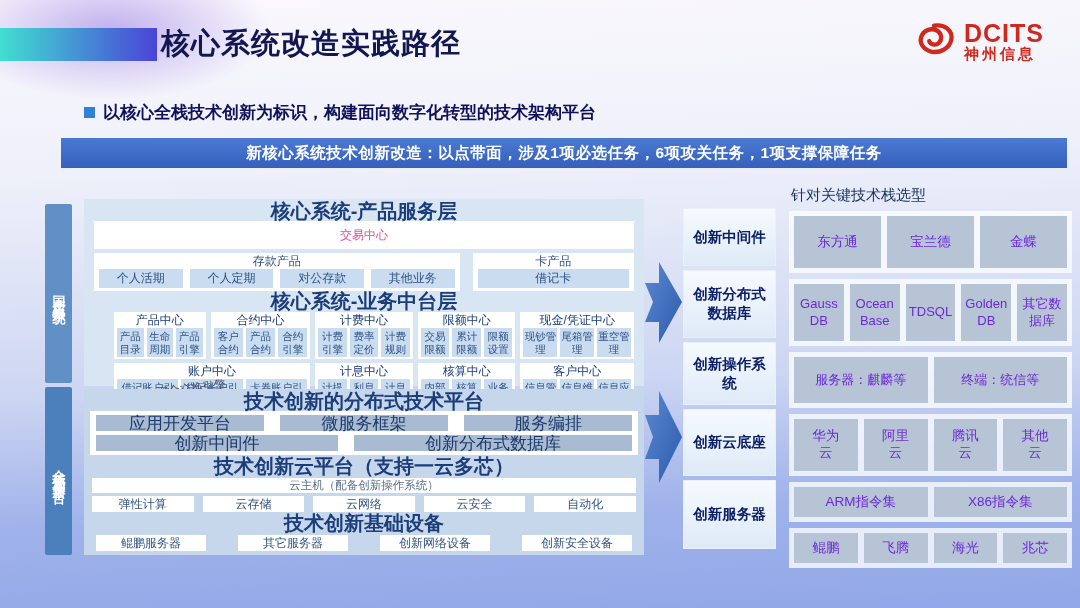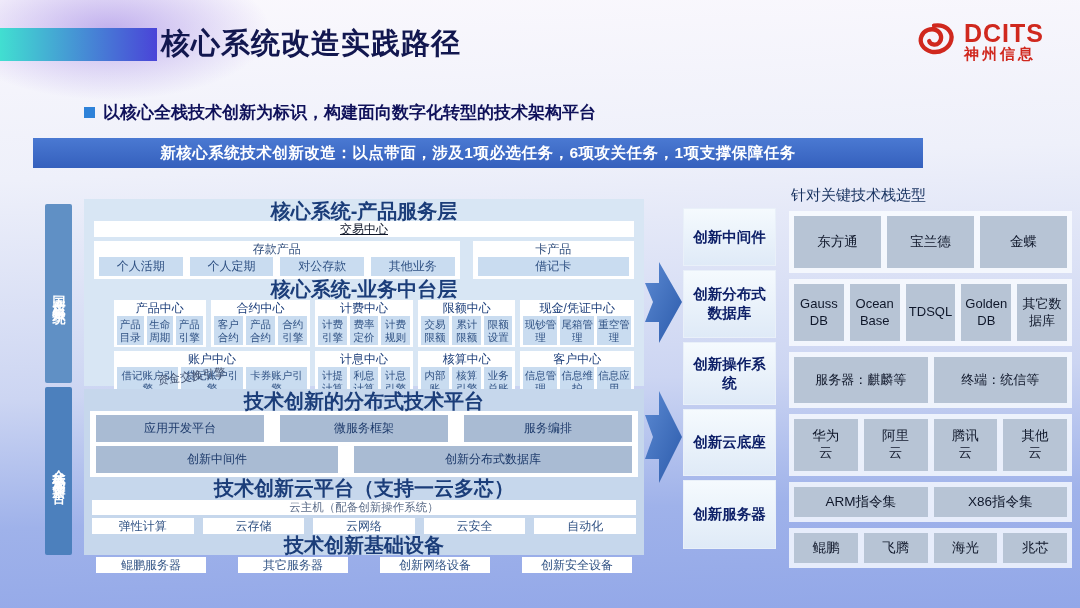--- a/index.html
+++ b/index.html
@@ -15,37 +15,37 @@
   .page-title { position:absolute; left:161px; top:24px; font-size:29px; font-weight:bold; color:#12174f; letter-spacing:1px; }
   .logo { position:absolute; right:36px; top:18px; display:flex; align-items:center; gap:7px; }
   .logo-txt { display:flex; flex-direction:column; line-height:1.05; }
   .logo-brand { color:#d0281e; font-size:25px; font-weight:bold; letter-spacing:1px; }
   .logo-co { color:#d0281e; font-size:15px; font-weight:bold; letter-spacing:3px; }
 
   .subtitle { position:absolute; left:52px; top:101px; display:flex; align-items:center; gap:8px;padding-left:32px; }
   .sq { width:11px; height:11px; background:#2e82d9; flex:0 0 auto; }
   .subtitle-text { font-size:17px; font-weight:bold; color:#0f115a; }
 
-  .banner { position:absolute; left:33px; top:138px; width:890px; height:30px;
+  .banner { position:absolute; left:61px; top:138px; width:1006px; height:30px;
             background:linear-gradient(180deg,#4a79d2,#3560bd); color:#fff; font-weight:bold; font-size:15.5px;
             display:flex; align-items:center; justify-content:center; letter-spacing:.5px; }
 
   
   .strip { position:absolute; left:45px; width:27px; border-radius:2px; color:#fff; font-weight:bold; font-size:13px;
            writing-mode:vertical-rl; text-orientation:upright; display:flex; align-items:center; justify-content:center;
            letter-spacing:3px; }
   .strip1 { top:204px; height:179px; background:#6090c5; }
   .strip2 { top:387px; height:168px; background:#4c80bd; }
 
   
   .panel { position:absolute; left:84px; width:560px; }
   .panel-core { top:199px; height:187px; background:#d8e6f4; padding:2px 10px; }
   .sec-h { text-align:center; font-size:20px; font-weight:bold; color:#1b3d79; line-height:20px; }
-  .bar-white { background:#fff; height:16px; display:flex; align-items:center; justify-content:center;
-               font-size:12px; color:#0f172a;text-decoration:underline; }
+  .bar-white { background:#fff; height:28px; display:flex; align-items:center; justify-content:center;
+               font-size:12px; color:#ec4899; }
   .ps-groups { display:flex; gap:13px; margin-top:4px; }
   .grp { background:#fff; padding:1px 5px 3px; }
   .grp-deposit { flex:2.35; }
   .grp-card { flex:1; }
   .grp-title { text-align:center; font-size:12px; color:#2f4d7c; line-height:15px; }
   .items { display:flex; gap:7px; }
   .item { flex:1; background:#c9dcf0; color:#2f5183; font-size:12px; text-align:center; padding:1px 0; }
 
   .ml-grid { display:grid; grid-template-columns:.92fr 1fr .98fr .98fr 1.14fr; gap:4px 5px; margin-top:1px;padding-left:20px; }
   .mgrp { background:#fff; padding:1px 3px 2px; }
@@ -53,22 +53,22 @@
   .mitems { display:flex; gap:3px; }
   .mitem { flex:1; background:#c9dcf0; color:#2f5183; font-size:10.5px; line-height:1.2; text-align:center;
            padding:2px 1px; word-break:break-all; }
   .acct { grid-column:1 / span 2; position:relative; }
   .acct-overlay { position:absolute; left:22%; top:38%; transform:rotate(-7deg); font-size:11.5px; color:#42506e; }
 
   
   .panel-plat { top:389px; height:166px; background:#c6d7ec; padding:2px 6px; }
   .dist-wrap { background:#fff; padding:4px 6px; display:flex; flex-direction:column; gap:4px; }
   .dist-row { display:flex; gap:16px; }
-  .bar-gray { flex:1; background:#a9bbd3; height:27px; display:flex; align-items:center; justify-content:center;
-              font-size:12px; color:#1d3a6b; }
+  .bar-gray { flex:1; background:#a9bbd3; height:16px; display:flex; align-items:center; justify-content:center;
+              font-size:17px; color:#1d3a6b; }
   .host-bar { background:#fff; height:15px; display:flex; align-items:center; justify-content:center;
               font-size:11.5px; color:#5c6d89; margin:0 2px; }
   .row-boxes { display:flex; gap:9px; margin:3px 2px 0; }
   .wbox { flex:1; background:#fff; height:16px; display:flex; align-items:center; justify-content:center;
           font-size:12px; color:#2f5183; }
   .infra-row { gap:32px; margin:0 6px; }
 
   
   .arrow { position:absolute; }
 
@@ -76,21 +76,21 @@
   .mid-col { position:absolute; left:683px; top:208px; width:93px; display:flex; flex-direction:column; gap:4px; }
   .mid-box { background:linear-gradient(180deg,#f5fafe,#dfeaf7); border:1px solid #e9f0f9; color:#0e2068;
              font-weight:bold; font-size:14.5px; display:flex; align-items:center; justify-content:center;
              text-align:center; line-height:1.3; padding:0 6px; }
   .mb1{height:58px;} .mb2{height:68px;} .mb3{height:63px;} .mb4{height:67px;} .mb5{height:69px;}
 
   
   .rpanel { position:absolute; left:789px; top:186px; width:283px; }
   .rp-title { font-size:15px; font-weight:normal; color:#16305e; margin:0 0 6px 2px; }
   .rp-g { background:rgba(250,252,255,.8); padding:5px; display:flex; gap:6px; margin-bottom:6px; }
-  .gbox { flex:1; background:#b7c4d5; color:#0f172a; display:flex; align-items:center; justify-content:center;
+  .gbox { flex:1; background:#b7c4d5; color:#6d28d9; display:flex; align-items:center; justify-content:center;
           text-align:center; font-size:13.5px; line-height:1.25; word-break:break-all; padding:0 2px; }
   .h52{height:52px;} .h57{height:57px; font-size:13px;} .h46{height:46px; font-size:13px;} .h26{height:30px;}
   .wrap2 { display:inline-block; width:2.3em; }
 </style>
 </head>
 <body>
 
 <div class="glow"></div>
 <div class="grad-bar"></div>
 <div class="page-title">核心系统改造实践路径</div>

